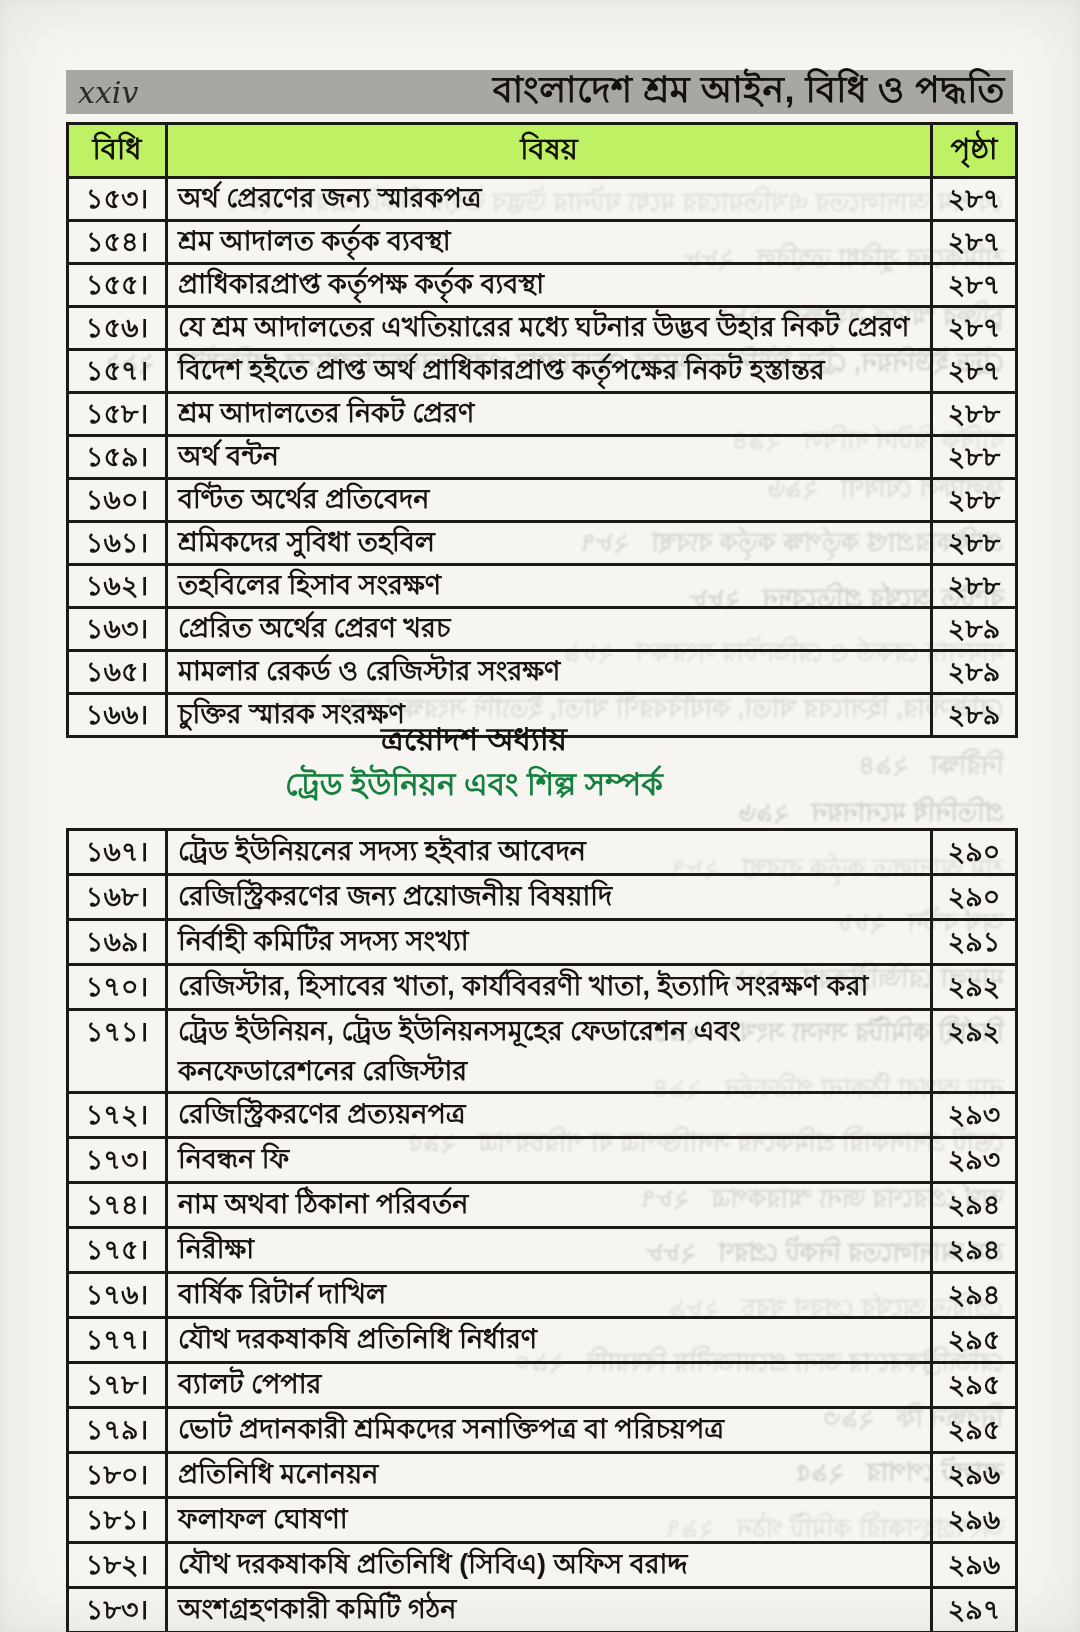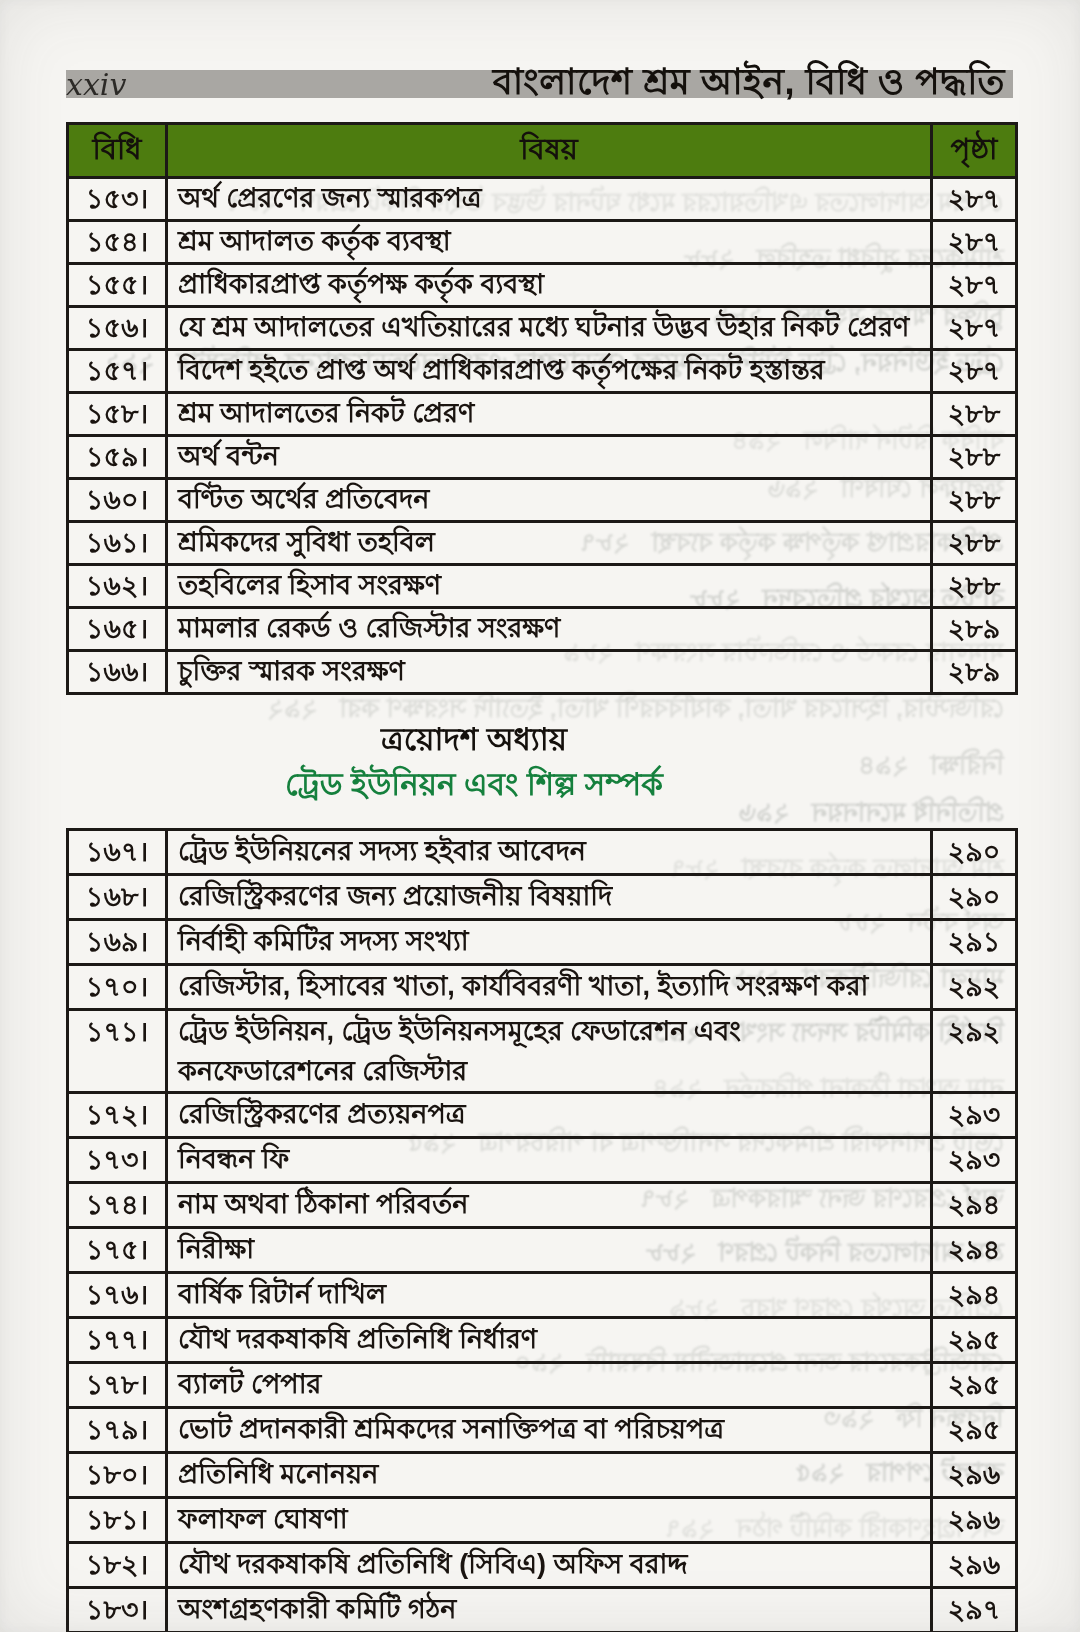--- a/index.html
+++ b/index.html
@@ -8,24 +8,24 @@
     background:#f6f5f2;
     font-family:"Liberation Sans",sans-serif;
     color:#17120d;
   }
   
   .sheet-vignette{
     position:absolute;inset:0;pointer-events:none;z-index:5;
     box-shadow:inset 0 0 70px rgba(70,70,70,0.10), inset 0 0 12px rgba(120,120,120,0.08);
   }
   .header-bar{
-    position:absolute;left:66px;top:70px;width:947px;height:28px;
+    position:absolute;left:66px;top:70px;width:947px;height:44px;
     background:#a9a7a3;
     display:flex;justify-content:space-between;align-items:center;
-    padding:0 8px 0 0;box-sizing:border-box;z-index:2;
+    padding:0 8px 0 12px;box-sizing:border-box;z-index:2;
   }
   .folio{
     font-family:"DejaVu Serif",serif;font-style:italic;
     font-size:30px;color:#2c2a27;
   }
   .book-title{
     font-size:36px;font-weight:bold;color:#14100c;letter-spacing:0.5px;
   }
   table.toc-table{
     position:absolute;left:66px;width:949px;
@@ -35,21 +35,21 @@
   #table1{top:122px;}
   #table2{top:828px;}
   .toc-table col.c-rule{width:99px;}
   .toc-table col.c-subject{width:765px;}
   .toc-table col.c-page{width:85px;}
   .toc-table th, .toc-table td{
     border:3px solid #1c1916;
     box-sizing:border-box;
   }
   .toc-table th{
-    background:#4d7c0f;height:42px;
+    background:#bef264;height:42px;
     font-size:29px;font-weight:bold;color:#14100c;text-align:center;
   }
   #table1 td{height:39px;line-height:38px;}
   #table2 td{height:40px;line-height:40px;}
   .toc-table td{
     font-size:27px;font-weight:600;color:#1a1410;
     vertical-align:top;
   }
   td.rule-cell{text-align:center;}
   td.subject-cell{padding:0 6px 0 10px;}
@@ -170,20 +170,25 @@
       <td class="rule-cell">১৬১।</td>
       <td class="subject-cell">শ্রমিকদের সুবিধা তহবিল</td>
       <td class="page-cell">২৮৮</td>
     </tr>
       <tr>
       <td class="rule-cell">১৬২।</td>
       <td class="subject-cell">তহবিলের হিসাব সংরক্ষণ</td>
       <td class="page-cell">২৮৮</td>
     </tr>
       <tr>
+      <td class="rule-cell">১৬৩।</td>
+      <td class="subject-cell">প্রেরিত অর্থের প্রেরণ খরচ</td>
+      <td class="page-cell">২৮৯</td>
+    </tr>
+      <tr>
       <td class="rule-cell">১৬৫।</td>
       <td class="subject-cell">মামলার রেকর্ড ও রেজিস্টার সংরক্ষণ</td>
       <td class="page-cell">২৮৯</td>
     </tr>
       <tr>
       <td class="rule-cell">১৬৬।</td>
       <td class="subject-cell">চুক্তির স্মারক সংরক্ষণ</td>
       <td class="page-cell">২৮৯</td>
     </tr>
     </tbody>

